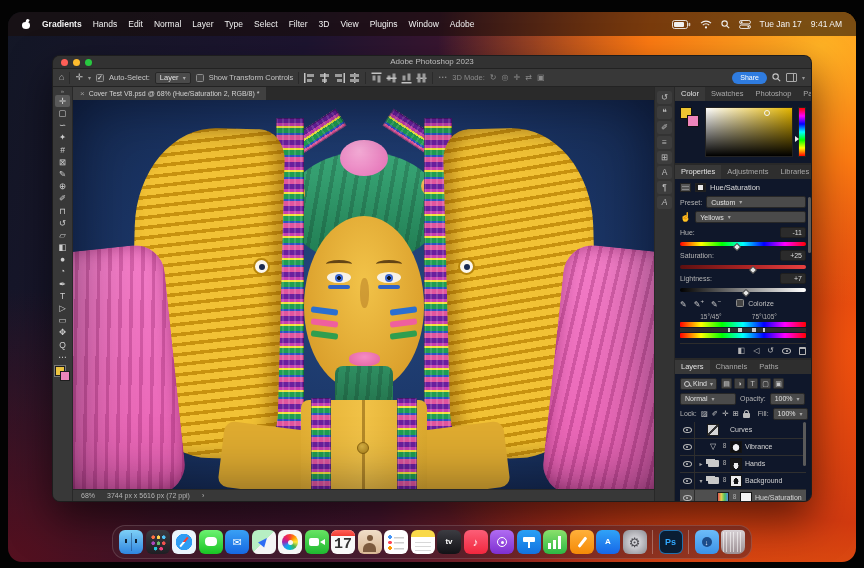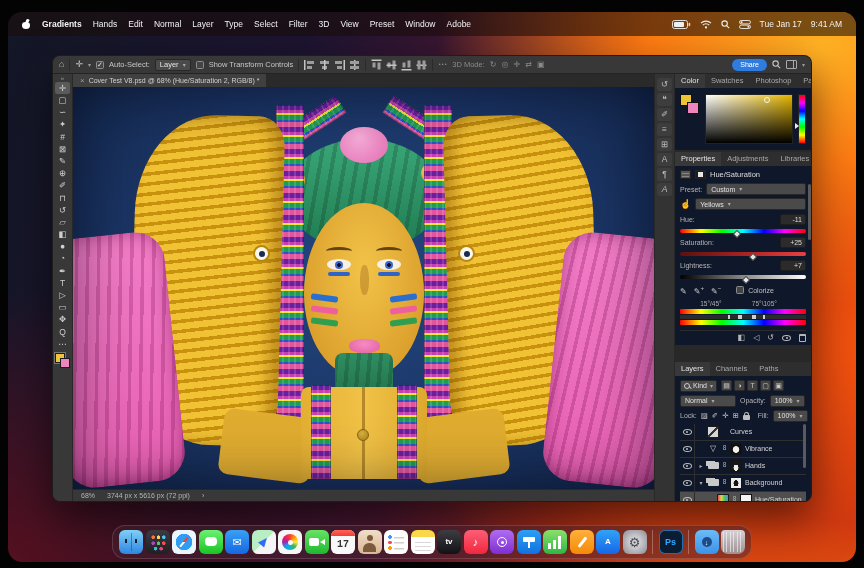--- a/index.html
+++ b/index.html
@@ -179,21 +179,21 @@
   .maps{background:linear-gradient(135deg,#b7efc3 0 50%,#f4f4f4 50%);}
   .maps::after{content:"";position:absolute;left:8px;top:7px;width:0;height:0;border-left:4px solid transparent;border-right:4px solid transparent;border-bottom:9px solid #2f6cf4;transform:rotate(40deg);}
   .photos{background:#f6f6f6;}
   .photos::before{content:"";position:absolute;left:4px;top:4px;width:16px;height:16px;border-radius:50%;background:conic-gradient(#f44336,#ff9800,#ffeb3b,#4caf50,#00bcd4,#2196f3,#9c27b0,#e91e63,#f44336);}
   .photos::after{content:"";position:absolute;left:9.5px;top:9.5px;width:5px;height:5px;border-radius:50%;background:#f6f6f6;}
   .facetime{background:linear-gradient(180deg,#67e463,#1fb830);}
   .facetime::after{content:"";position:absolute;left:4px;top:8px;width:10px;height:8px;background:#fff;border-radius:2px;}
   .facetime::before{content:"";position:absolute;right:4px;top:9px;width:0;height:0;border-top:3px solid transparent;border-bottom:3px solid transparent;border-left:5px solid #fff;transform:rotate(180deg);}
   .calendar{background:#f8f8f8;}
   .calendar::before{content:"";position:absolute;left:0;top:0;right:0;height:6px;background:linear-gradient(180deg,#ff6259,#f23c33);border-radius:6px 6px 0 0;}
-  .calendar .dklabel{color:#333;font-size:10px;padding-top:5px;font-family:Liberation Mono, monospace;}
+  .calendar .dklabel{color:#333;font-size:15px;padding-top:5px;font-family:Liberation Mono, monospace;}
   .contacts{background:linear-gradient(180deg,#f0ddc8,#d9b894);overflow:hidden;}
   .contacts::before{content:"";position:absolute;left:9px;top:5px;width:6px;height:6px;border-radius:50%;background:#7c5a3e;}
   .contacts::after{content:"";position:absolute;left:5.5px;top:13px;width:13px;height:9px;border-radius:6px 6px 0 0;background:#7c5a3e;}
   .reminders{background:#fff;}
   .reminders::before{content:"";position:absolute;inset:0;background:
     radial-gradient(circle at 6px 7px,#4595f7 1.6px,rgba(0,0,0,0) 2px),radial-gradient(circle at 6px 12.5px,#f45 1.6px,rgba(0,0,0,0) 2px),
     radial-gradient(circle at 6px 18px,#f90 1.6px,rgba(0,0,0,0) 2px),
     linear-gradient(#cfcfcf,#cfcfcf),linear-gradient(#cfcfcf,#cfcfcf),linear-gradient(#cfcfcf,#cfcfcf);
     background-size:auto,auto,auto,10px 1.5px,10px 1.5px,10px 1.5px;background-position:0 0,0 0,0 0,10px 6.5px,10px 12px,10px 17.5px;background-repeat:no-repeat;}
   .notes{background:linear-gradient(180deg,#f9d949 0 7px,#fff 7px);}
@@ -238,21 +238,21 @@
 
       <span class="menu-item">Hands</span>
           <span class="menu-item">Edit</span>
           <span class="menu-item">Normal</span>
           <span class="menu-item">Layer</span>
           <span class="menu-item">Type</span>
           <span class="menu-item">Select</span>
           <span class="menu-item">Filter</span>
           <span class="menu-item">3D</span>
           <span class="menu-item">View</span>
-          <span class="menu-item">Preset</span>
+          <span class="menu-item">Plugins</span>
           <span class="menu-item">Window</span>
           <span class="menu-item">Adobe</span>
         </span>
       <span class="mb-right">
         <svg width="19" height="9" viewBox="0 0 19 9">
             <rect x="0.5" y="0.5" width="15" height="8" rx="2" fill="none" stroke="#f0f0f0" stroke-opacity=".9"></rect>
             <rect x="2" y="2" width="10" height="5" rx="1" fill="#f0f0f0"></rect>
             <rect x="16.5" y="2.8" width="1.8" height="3.4" rx="0.9" fill="#f0f0f0" fill-opacity=".8"></rect>
           </svg>
         <svg width="12" height="9" viewBox="0 0 12 9">
@@ -269,20 +269,28 @@
             <circle cx="2.6" cy="2.2" r="1" fill="#f0f0f0"></circle>
             <rect x="0.5" y="5.1" width="11" height="3.4" rx="1.7" stroke="#f0f0f0" fill="none" stroke-width="0.9"></rect>
             <circle cx="9.4" cy="6.8" r="1" fill="#f0f0f0"></circle>
           </svg>
         <span>Tue Jan 17</span>
         <span>9:41 AM</span>
       </span>
     </div>
 
     <div class="ps">
+      <div class="titlebar">
+        <span class="lights">
+          <span class="light l-close"></span>
+          <span class="light l-min"></span>
+          <span class="light l-zoom"></span>
+        </span>
+        <span class="wtitle">Adobe Photoshop 2023</span>
+      </div>
 
       <div class="opts">
         <span class="oicon">⌂</span>
         <span class="osep"></span>
         <span class="oicon">✛</span>
           <span class="chev">▾</span>
         <span class="cb checked"></span>
         <span>Auto-Select:</span>
         <span class="sel">
             <span>Layer</span>
@@ -459,21 +467,21 @@
               </span>
               <span class="cfield">
                   <span class="cring"></span>
                 </span>
               <span class="huebar">
                   <span class="huemk"></span>
                 </span>
             </div>
           </div>
 
-          <div class="panel" style="margin-bottom:17px;">
+          <div class="panel" style="margin-bottom:2px;">
             <div class="ptabs">
 
             <span class="ptab active">Properties</span>
                 <span class="ptab">Adjustments</span>
                 <span class="ptab">Libraries</span>
               </div>
             <div class="pbody">
               <div class="hdrrow">
                 <span class="pbx1"></span>
                 <span class="pbx2"></span>

